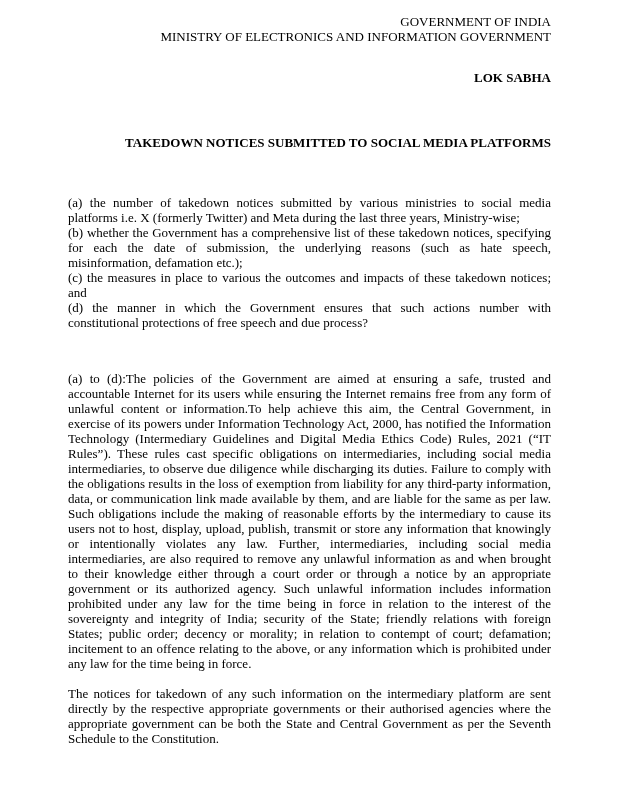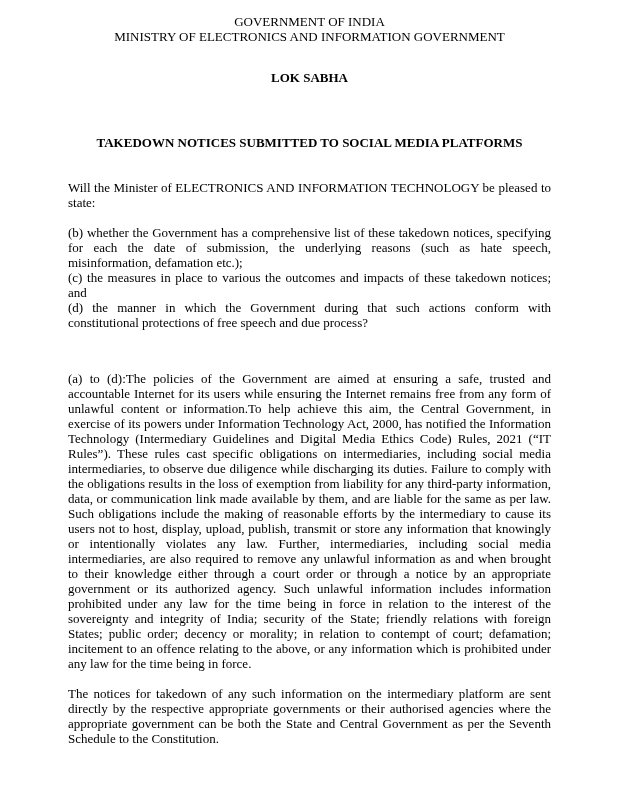--- a/index.html
+++ b/index.html
@@ -2,48 +2,48 @@
 <html><head>
   <meta charset="utf-8">
   <style>
     html, body { margin: 0; padding: 0; background: #ffffff; }
     body {
       width: 619px; height: 797px; overflow: hidden; position: relative;
       font-family: "Liberation Serif", "DejaVu Serif", serif;
       color: #000; font-size: 13px;
     }
     .page { position: absolute; left: 68px; top: 14px; width: 483px; }
-    .center { text-align: center; line-height: 15px; }
+    .center { text-align: right; line-height: 15px; }
     .bold { font-weight: bold; margin-top: 26px; }
     .block { line-height: 15px; text-align: justify; }
     .p { margin: 0; }
   </style>
 </head>
 <body>
 
 <div class="page">
   <div class="center">
     <div>GOVERNMENT OF INDIA</div>
     <div>MINISTRY OF ELECTRONICS AND INFORMATION GOVERNMENT</div>
     <div class="bold">LOK SABHA</div>
   </div>
 
   <div style="height:24px"></div>
   <div class="center bold">TAKEDOWN NOTICES SUBMITTED TO SOCIAL MEDIA PLATFORMS</div>
 
   <div style="height:15px"></div>
 
   <div style="height:15px"></div>
-  <p class="p block">Will the Minister of ELECTRONICS AND INFORMATION TECHNOLOGY be pleased to state:</p>
 
   <div style="height:15px"></div>
   <div>
+    <p class="p block">(a) the number of takedown notices submitted by various ministries to social media platforms i.e. X (formerly Twitter) and Meta during the last three years, Ministry-wise;</p>
     <p class="p block">(b) whether the Government has a comprehensive list of these takedown notices, specifying for each the date of submission, the underlying reasons (such as hate speech, misinformation, defamation etc.);</p>
     <p class="p block">(c) the measures in place to various the outcomes and impacts of these takedown notices; and</p>
-    <p class="p block">(d) the manner in which the Government during that such actions conform with constitutional protections of free speech and due process?</p>
+    <p class="p block">(d) the manner in which the Government ensures that such actions number with constitutional protections of free speech and due process?</p>
   </div>
 
   <div style="height:13px"></div>
 
   <div style="height:15px"></div>
 
   <div style="height:13px"></div>
   <p class="p block">(a) to (d):The policies of the Government are aimed at ensuring a safe, trusted and accountable Internet for its users while ensuring the Internet remains free from any form of unlawful content or information.To help achieve this aim, the Central Government, in exercise of its powers under Information Technology Act, 2000, has notified the Information Technology (Intermediary Guidelines and Digital Media Ethics Code) Rules, 2021 (“IT Rules”). These rules cast specific obligations on intermediaries, including social media intermediaries, to observe due diligence while discharging its duties. Failure to comply with the obligations results in the loss of exemption from liability for any third-party information, data, or communication link made available by them, and are liable for the same as per law. Such obligations include the making of reasonable efforts by the intermediary to cause its users not to host, display, upload, publish, transmit or store any information that knowingly or intentionally violates any law. Further, intermediaries, including social media intermediaries, are also required to remove any unlawful information as and when brought to their knowledge either through a court order or through a notice by an appropriate government or its authorized agency. Such unlawful information includes information prohibited under any law for the time being in force in relation to the interest of the sovereignty and integrity of India; security of the State; friendly relations with foreign States; public order; decency or morality; in relation to contempt of court; defamation; incitement to an offence relating to the above, or any information which is prohibited under any law for the time being in force.</p>
 
   <div style="height:15px"></div>

